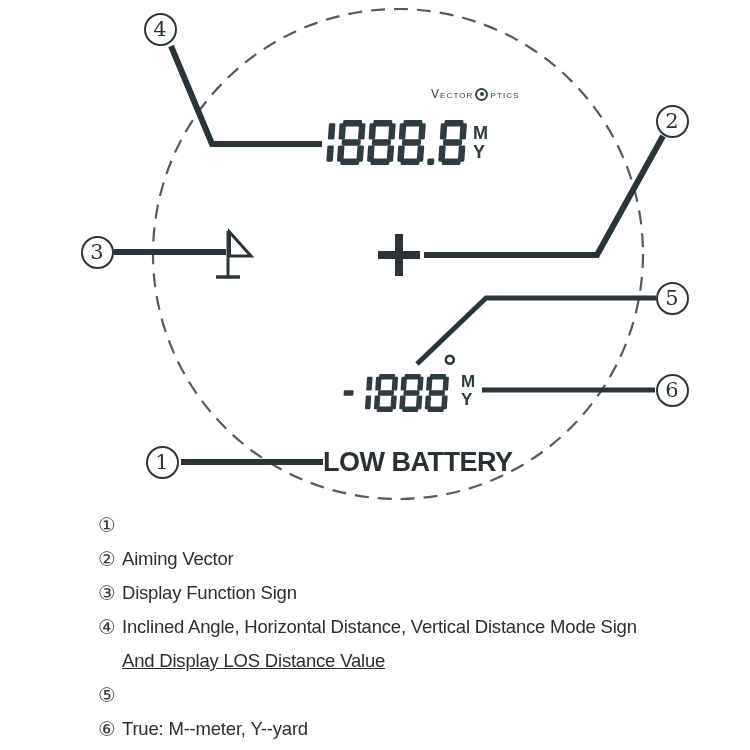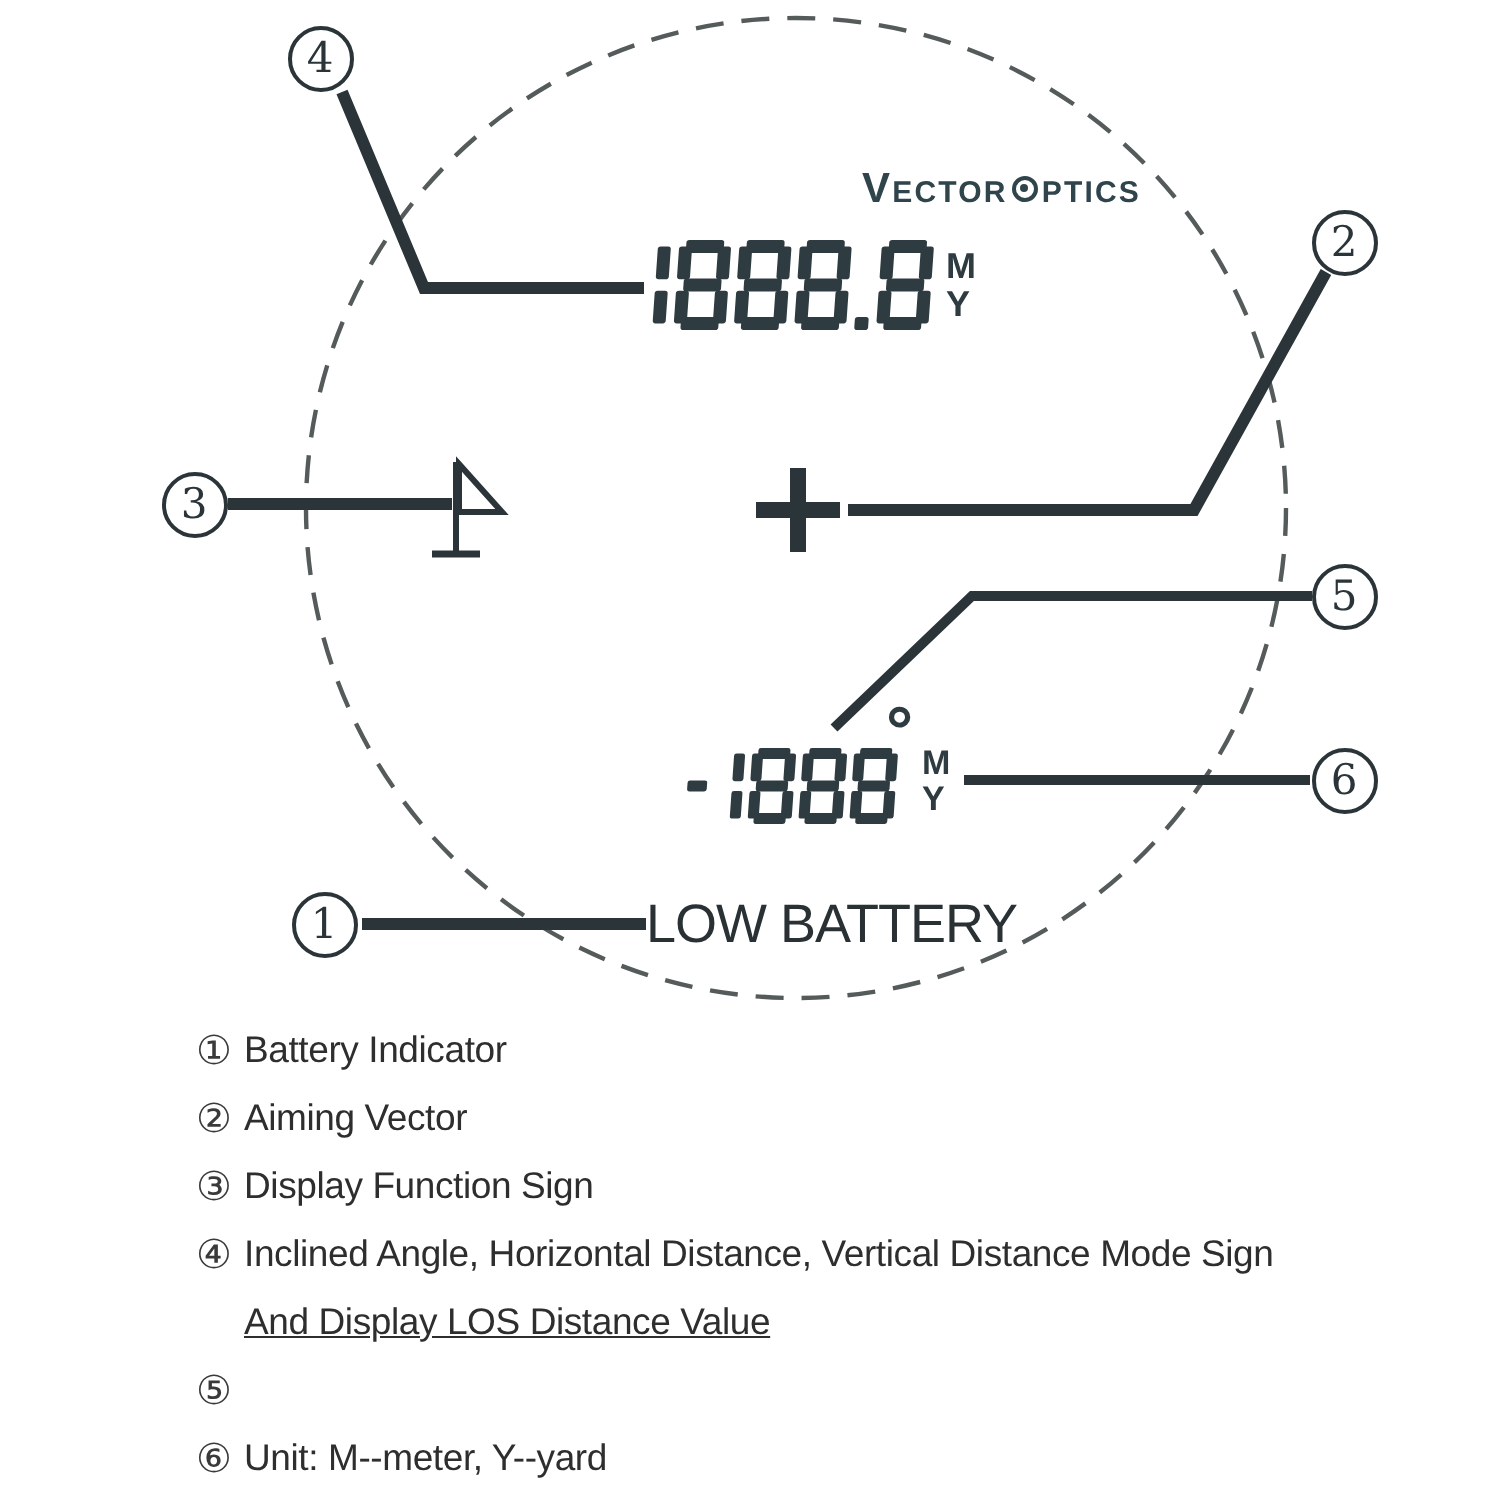--- a/index.html
+++ b/index.html
@@ -26,34 +26,34 @@
   .unit-block{position:absolute;font-weight:bold;color:var(--digit);letter-spacing:0;}
   .unit-top{font-size:18px;line-height:19px;left:473px;top:124px;}
   .unit-bottom{font-size:17px;line-height:18px;left:461px;top:373px;}
   .degree{
     position:absolute;left:443px;top:349px;color:var(--digit);
     font-weight:bold;font-size:34px;line-height:1;
   }
   .brand{
     position:absolute;left:431px;top:86px;height:16px;
     display:flex;align-items:center;gap:2px;
-    font-weight:bold;font-variant:small-caps;font-size:21px;
+    font-weight:normal;font-variant:small-caps;font-size:12px;
     letter-spacing:1.1px;color:var(--brand);line-height:1;
   }
   .oicon{
     width:13px;height:13px;box-sizing:border-box;border:2.5px solid var(--brand);
     border-radius:50%;position:relative;display:inline-block;
   }
   .oicon .odot{
     position:absolute;left:50%;top:50%;width:4px;height:4px;margin:-2px 0 0 -2px;
     background:var(--brand);border-radius:50%;
   }
   .low-battery{
     position:absolute;left:323px;top:447px;
-    font-size:27px;font-weight:normal;letter-spacing:-0.5px;line-height:30px;
+    font-size:27px;font-weight:bold;letter-spacing:-0.5px;line-height:30px;
     color:#2a3134;white-space:nowrap;
   }
   .legend{position:absolute;left:98px;top:508px;width:620px;color:var(--text);}
   .legend-row{display:flex;align-items:center;height:34px;white-space:nowrap;}
   .legend-row .bullet{
     width:24px;flex:0 0 24px;font-size:20px;line-height:1;color:#3a3a3a;
     font-family:"DejaVu Sans",sans-serif;
   }
   .legend-row .ltext{font-size:18.5px;letter-spacing:-0.2px;}
   .legend-row.cont{padding-left:24px;text-decoration:underline;}
@@ -172,21 +172,20 @@
   <div class="callout" style="left:143.5px;top:12.5px;">4</div>
   <div class="callout" style="left:655.5px;top:104.5px;">2</div>
   <div class="callout" style="left:80.5px;top:235.5px;">3</div>
   <div class="callout" style="left:655.5px;top:281.5px;">5</div>
   <div class="callout" style="left:655.5px;top:373.5px;">6</div>
   <div class="callout" style="left:145.5px;top:445.5px;">1</div>
 
   <div class="legend">
     <div class="legend-row">
       <span class="bullet">①</span>
-      <span class="ltext">Battery Indicator</span>
     </div>
     <div class="legend-row">
       <span class="bullet">②</span>
       <span class="ltext">Aiming Vector</span>
     </div>
     <div class="legend-row">
       <span class="bullet">③</span>
       <span class="ltext">Display Function Sign</span>
     </div>
     <div class="legend-row">
@@ -194,17 +193,17 @@
       <span class="ltext">Inclined Angle, Horizontal Distance, Vertical Distance Mode Sign</span>
     </div>
     <div class="legend-row cont">
       <span class="ltext">And Display LOS Distance Value</span>
     </div>
     <div class="legend-row">
       <span class="bullet">⑤</span>
     </div>
     <div class="legend-row">
       <span class="bullet">⑥</span>
-      <span class="ltext">Unit: M--meter, Y--yard</span>
+      <span class="ltext">True: M--meter, Y--yard</span>
     </div>
   </div>
 
 </div>
 
 </body></html>

